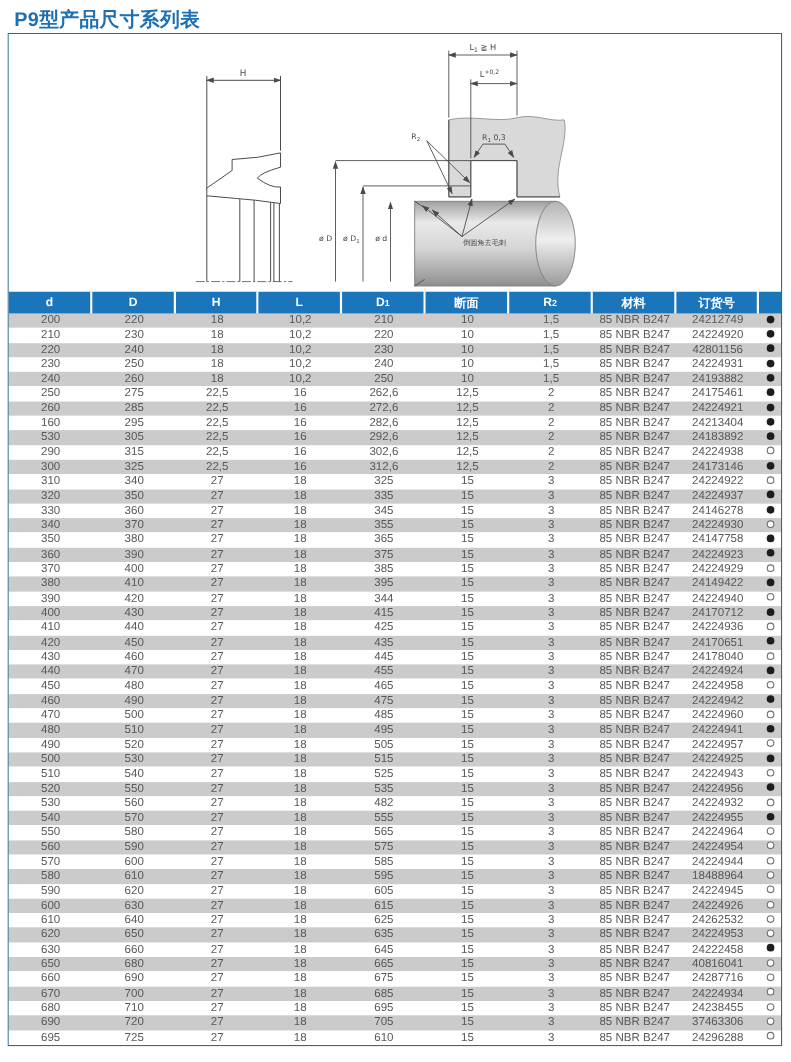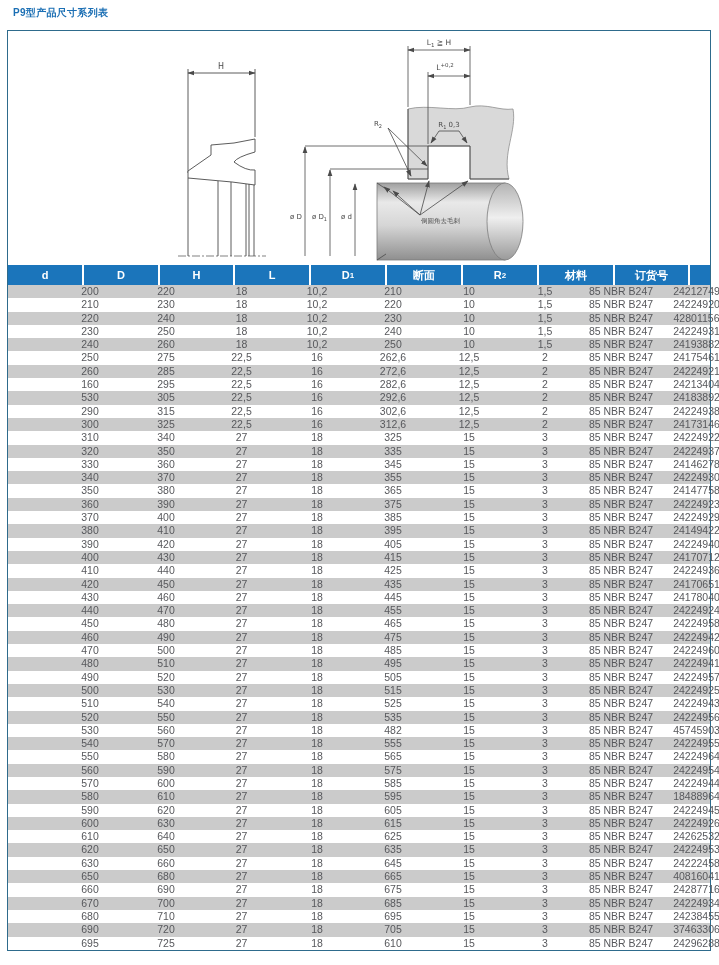--- a/index.html
+++ b/index.html
@@ -3,21 +3,21 @@
 <meta charset="utf-8">
 <style>
   html,body { margin:0; padding:0; }
   body {
     width:719px; height:965px; background:#ffffff; position:relative;
     font-family:"Liberation Sans","DejaVu Sans",sans-serif;
     -webkit-font-smoothing:antialiased; overflow:hidden;
   }
   .page-title {
     position:absolute; left:13px; top:6px;
-    font-size:10px; font-weight:bold; color:#1b6fb4; letter-spacing:0.3px;
+    font-size:18px; font-weight:bold; color:#1b6fb4; letter-spacing:0.3px;
   }
   .content-box {
     position:absolute; left:7px; top:30px; width:704px; height:921px;
     border:1px solid #2e6b8c; background:#ffffff; box-sizing:border-box;
   }
   .diagram-wrap { width:702px; height:234px; position:relative; background:#ffffff; }
   svg text { font-family:"DejaVu Sans","Liberation Sans",sans-serif; fill:#4a4a4a; }
 
   
   .dtable { width:702px; }
@@ -26,21 +26,21 @@
     grid-template-columns:76px 76px 75px 76px 76px 76px 76px 76px 75px 20px;
   }
   .thead-row { height:20px; background:#ffffff; }
   .hcell {
     background:#1b75bb; color:#ffffff; font-weight:bold; font-size:11px;
     display:flex; align-items:center; justify-content:center;
     border-right:2px solid #ffffff; box-sizing:border-box; height:20px;
   }
   .hcell:last-child { border-right:none; }
   .hcell sub { font-size:8px; font-weight:bold; }
-  .trow { height:13.3px;padding-left:44px; }
+  .trow { height:13.3px; }
   .trow:nth-child(odd) { background:#cbcbcb; }
   .trow:nth-child(even) { background:#ffffff; }
   .tcell {
     font-size:10.5px; color:#57585c; text-align:center; line-height:13.3px;
     overflow:hidden; white-space:nowrap;
   }
   .dot { display:inline-block; width:7px; height:7px; border-radius:50%; vertical-align:middle; margin-top:-2px; }
   .dot.filled { background:#1d1d1d; }
   .dot.open { background:#ffffff; border:1px solid #6f6f6f; box-sizing:border-box; }
 </style>
@@ -404,21 +404,21 @@
           <div class="tcell">3</div>
           <div class="tcell">85 NBR B247</div>
           <div class="tcell">24149422</div>
           <div class="tcell"><span class="dot filled"></span></div>
         </div>
         <div class="trow">
           <div class="tcell">390</div>
           <div class="tcell">420</div>
           <div class="tcell">27</div>
           <div class="tcell">18</div>
-          <div class="tcell">405</div>
+          <div class="tcell">344</div>
           <div class="tcell">15</div>
           <div class="tcell">3</div>
           <div class="tcell">85 NBR B247</div>
           <div class="tcell">24224940</div>
           <div class="tcell"><span class="dot open"></span></div>
         </div>
         <div class="trow">
           <div class="tcell">400</div>
           <div class="tcell">430</div>
           <div class="tcell">27</div>
@@ -576,21 +576,21 @@
         </div>
         <div class="trow">
           <div class="tcell">530</div>
           <div class="tcell">560</div>
           <div class="tcell">27</div>
           <div class="tcell">18</div>
           <div class="tcell">482</div>
           <div class="tcell">15</div>
           <div class="tcell">3</div>
           <div class="tcell">85 NBR B247</div>
-          <div class="tcell">45745903</div>
+          <div class="tcell">24224932</div>
           <div class="tcell"><span class="dot open"></span></div>
         </div>
         <div class="trow">
           <div class="tcell">540</div>
           <div class="tcell">570</div>
           <div class="tcell">27</div>
           <div class="tcell">18</div>
           <div class="tcell">555</div>
           <div class="tcell">15</div>
           <div class="tcell">3</div>

